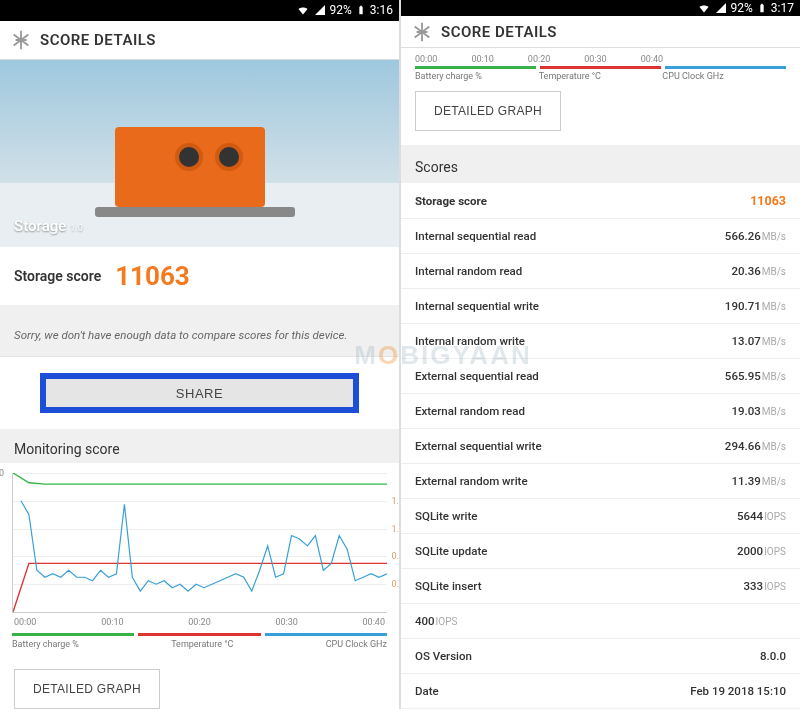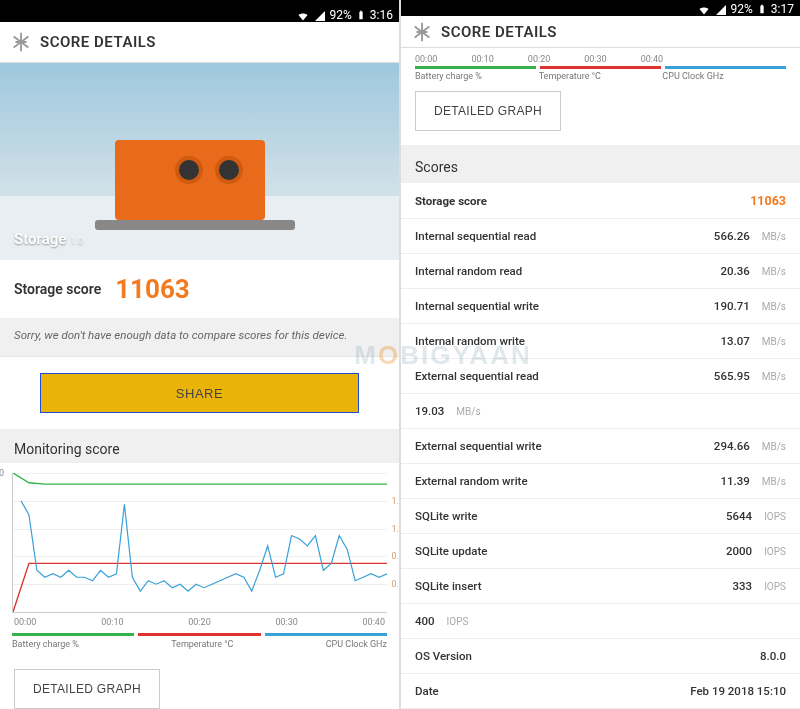--- a/index.html
+++ b/index.html
@@ -20,21 +20,21 @@
     flex-direction: column;
     overflow: hidden;
   }
   
   .statusbar {
     height: 22px;
     background: #000;
     color: #fff;
     display: flex;
     justify-content: flex-end;
-    align-items: flex-end;
+    align-items: center;
     padding: 0 6px;
     gap: 4px;
     font-size: 12px;
   }
   .sb-icon { display:inline-flex; align-items:center; }
   .sb-wifi svg, .sb-signal svg, .sb-batt svg { fill:#fff; }
   
   .header {
     height: 42px;
     background: #fff;
@@ -72,24 +72,24 @@
   .score-row {
     background:#fff;
     padding: 14px 14px;
     display:flex;
     align-items:center;
     gap:14px;
     font-size:14px;
   }
   .score-label { font-weight:600; color:#333;}
   .score-value { color:#f37a1f; font-size:26px; font-weight:700;}
-  .notice { padding: 10px 14px 14px; font-size:11.5px; font-style:italic; color:#666; background:#f0f0f0;}
+  .notice { padding: 10px 14px 14px; font-size:11.5px; font-style:italic; color:#666; background:#f0f0f0;margin-top:13px;}
   .share-wrap { background:#fff; padding: 16px 40px; border-top:1px solid #e5e5e5;}
   .share-btn {
-    width:100%; height:40px; border:1px solid #1d4ed8; background:#eab308; font-size:13px; letter-spacing:0.5px; color:#444; font-weight:500; cursor:pointer;
+    width:100%; height:40px; border:6px solid #1d4ed8; background:#e5e5e5; font-size:13px; letter-spacing:0.5px; color:#444; font-weight:500; cursor:pointer;
   }
   
   .section-title { padding:12px 14px 6px; font-size:14px; color:#333; background:#f0f0f0;}
   .chart-box {
     background:#fff;
     margin: 0;
     padding: 10px 12px 6px;
   }
   .chart {
     position:relative;
@@ -116,21 +116,21 @@
   .mini-legend-bars { display:flex; gap:4px; padding:0 14px;}
   .mini-legend-bars .lb{height:3px; flex:1;}
   .mini-legend-text { display:flex; font-size:9px; color:#777; padding:2px 14px 10px;}
   .mini-legend-text span{flex:1;}
   .right-dg { background:#fff; padding:0 14px 14px;}
   .scores-title { padding:14px 14px 8px; font-size:14px; color:#333; background:#f0f0f0;}
   .table { background:#fff;}
   .trow { display:flex; align-items:center; padding:10px 14px; border-bottom:1px solid #eee; font-size:11.5px;}
   .trow .k { flex:1; color:#333; font-weight:500;}
   .trow .v { color:#333; font-weight:500;}
-  .trow .unit { color:#aaa; font-size:10px; margin-left:12px; font-weight:400;}
+  .trow .unit { color:#aaa; font-size:10px; margin-left:1px; font-weight:400;}
   .trow.highlight .v { color:#f37a1f; font-weight:700; font-size:12.5px;}
   .trow.highlight .k { font-weight:700;}
   
   .watermark {
     position:absolute;
     left:50%; top:50%;
     transform:translate(-50%,-50%);
     font-size:26px;
     font-weight:700;
     letter-spacing:2px;
@@ -312,20 +312,21 @@
         <span class="k">Internal random write</span>
         <span class="v">13.07</span>
         <span class="unit">MB/s</span>
       </div>
       <div class="trow">
         <span class="k">External sequential read</span>
         <span class="v">565.95</span>
         <span class="unit">MB/s</span>
       </div>
       <div class="trow">
+        <span class="k">External random read</span>
         <span class="v">19.03</span>
         <span class="unit">MB/s</span>
       </div>
       <div class="trow">
         <span class="k">External sequential write</span>
         <span class="v">294.66</span>
         <span class="unit">MB/s</span>
       </div>
       <div class="trow">
         <span class="k">External random write</span>

